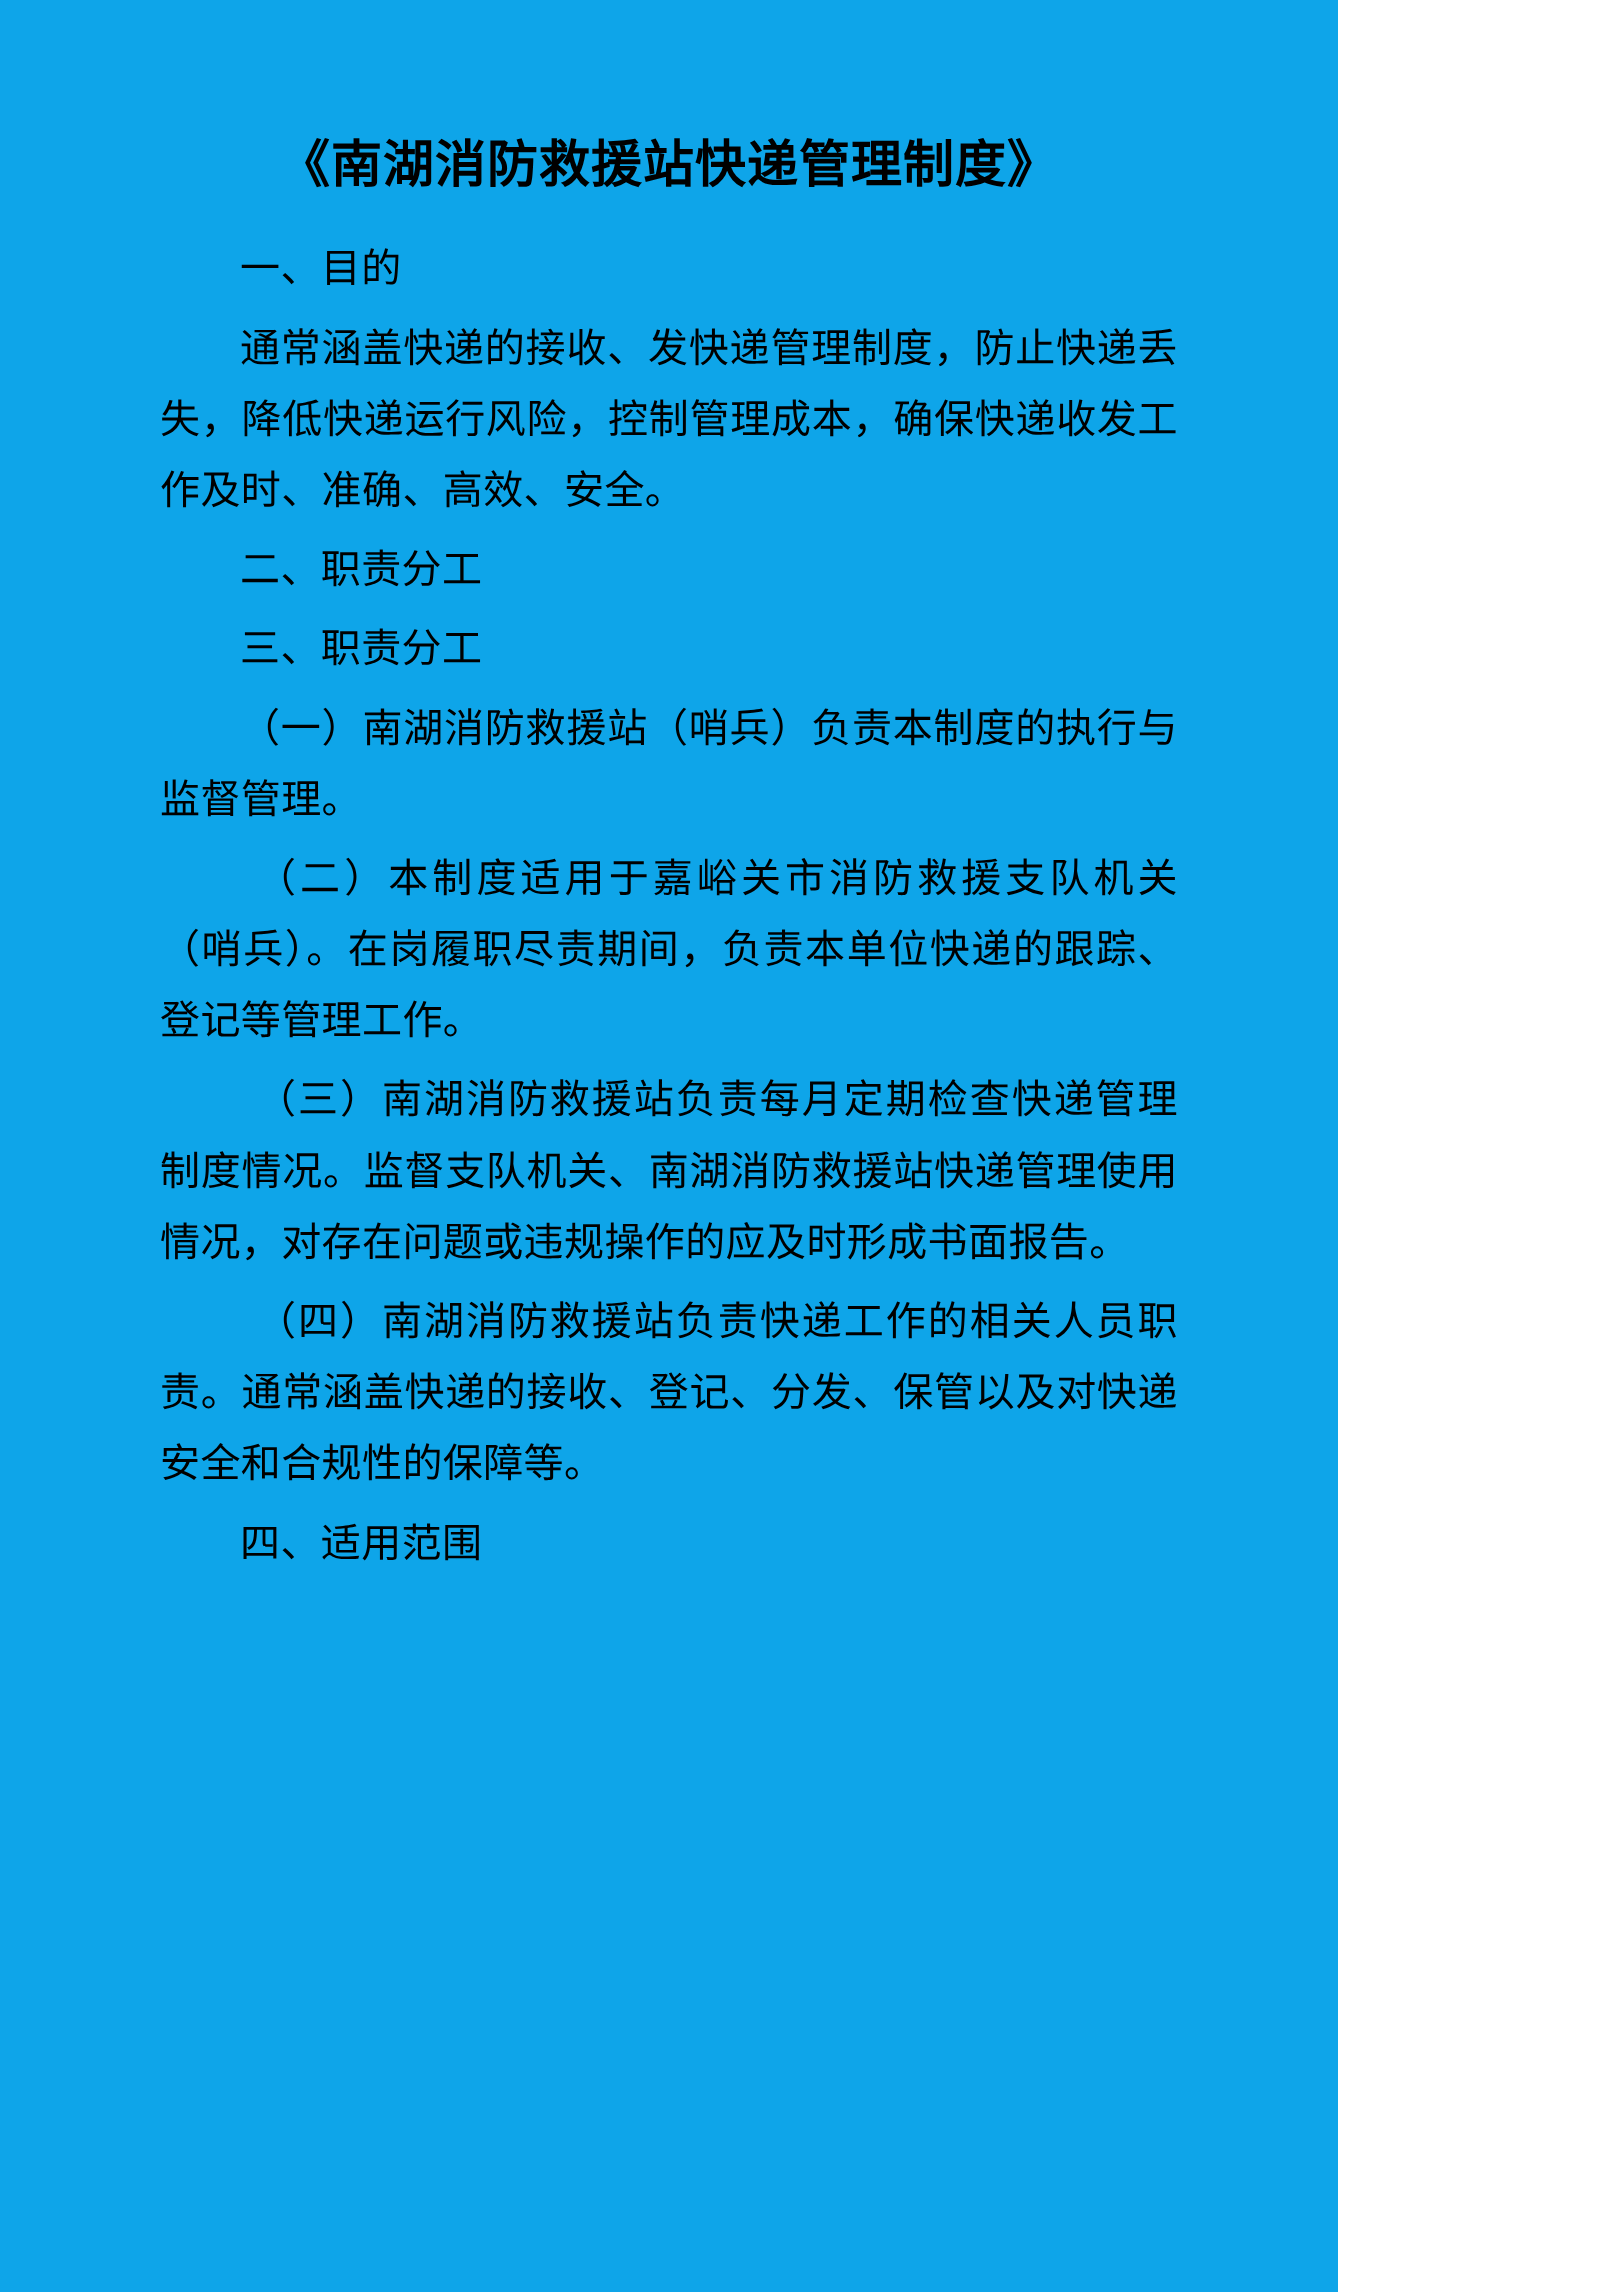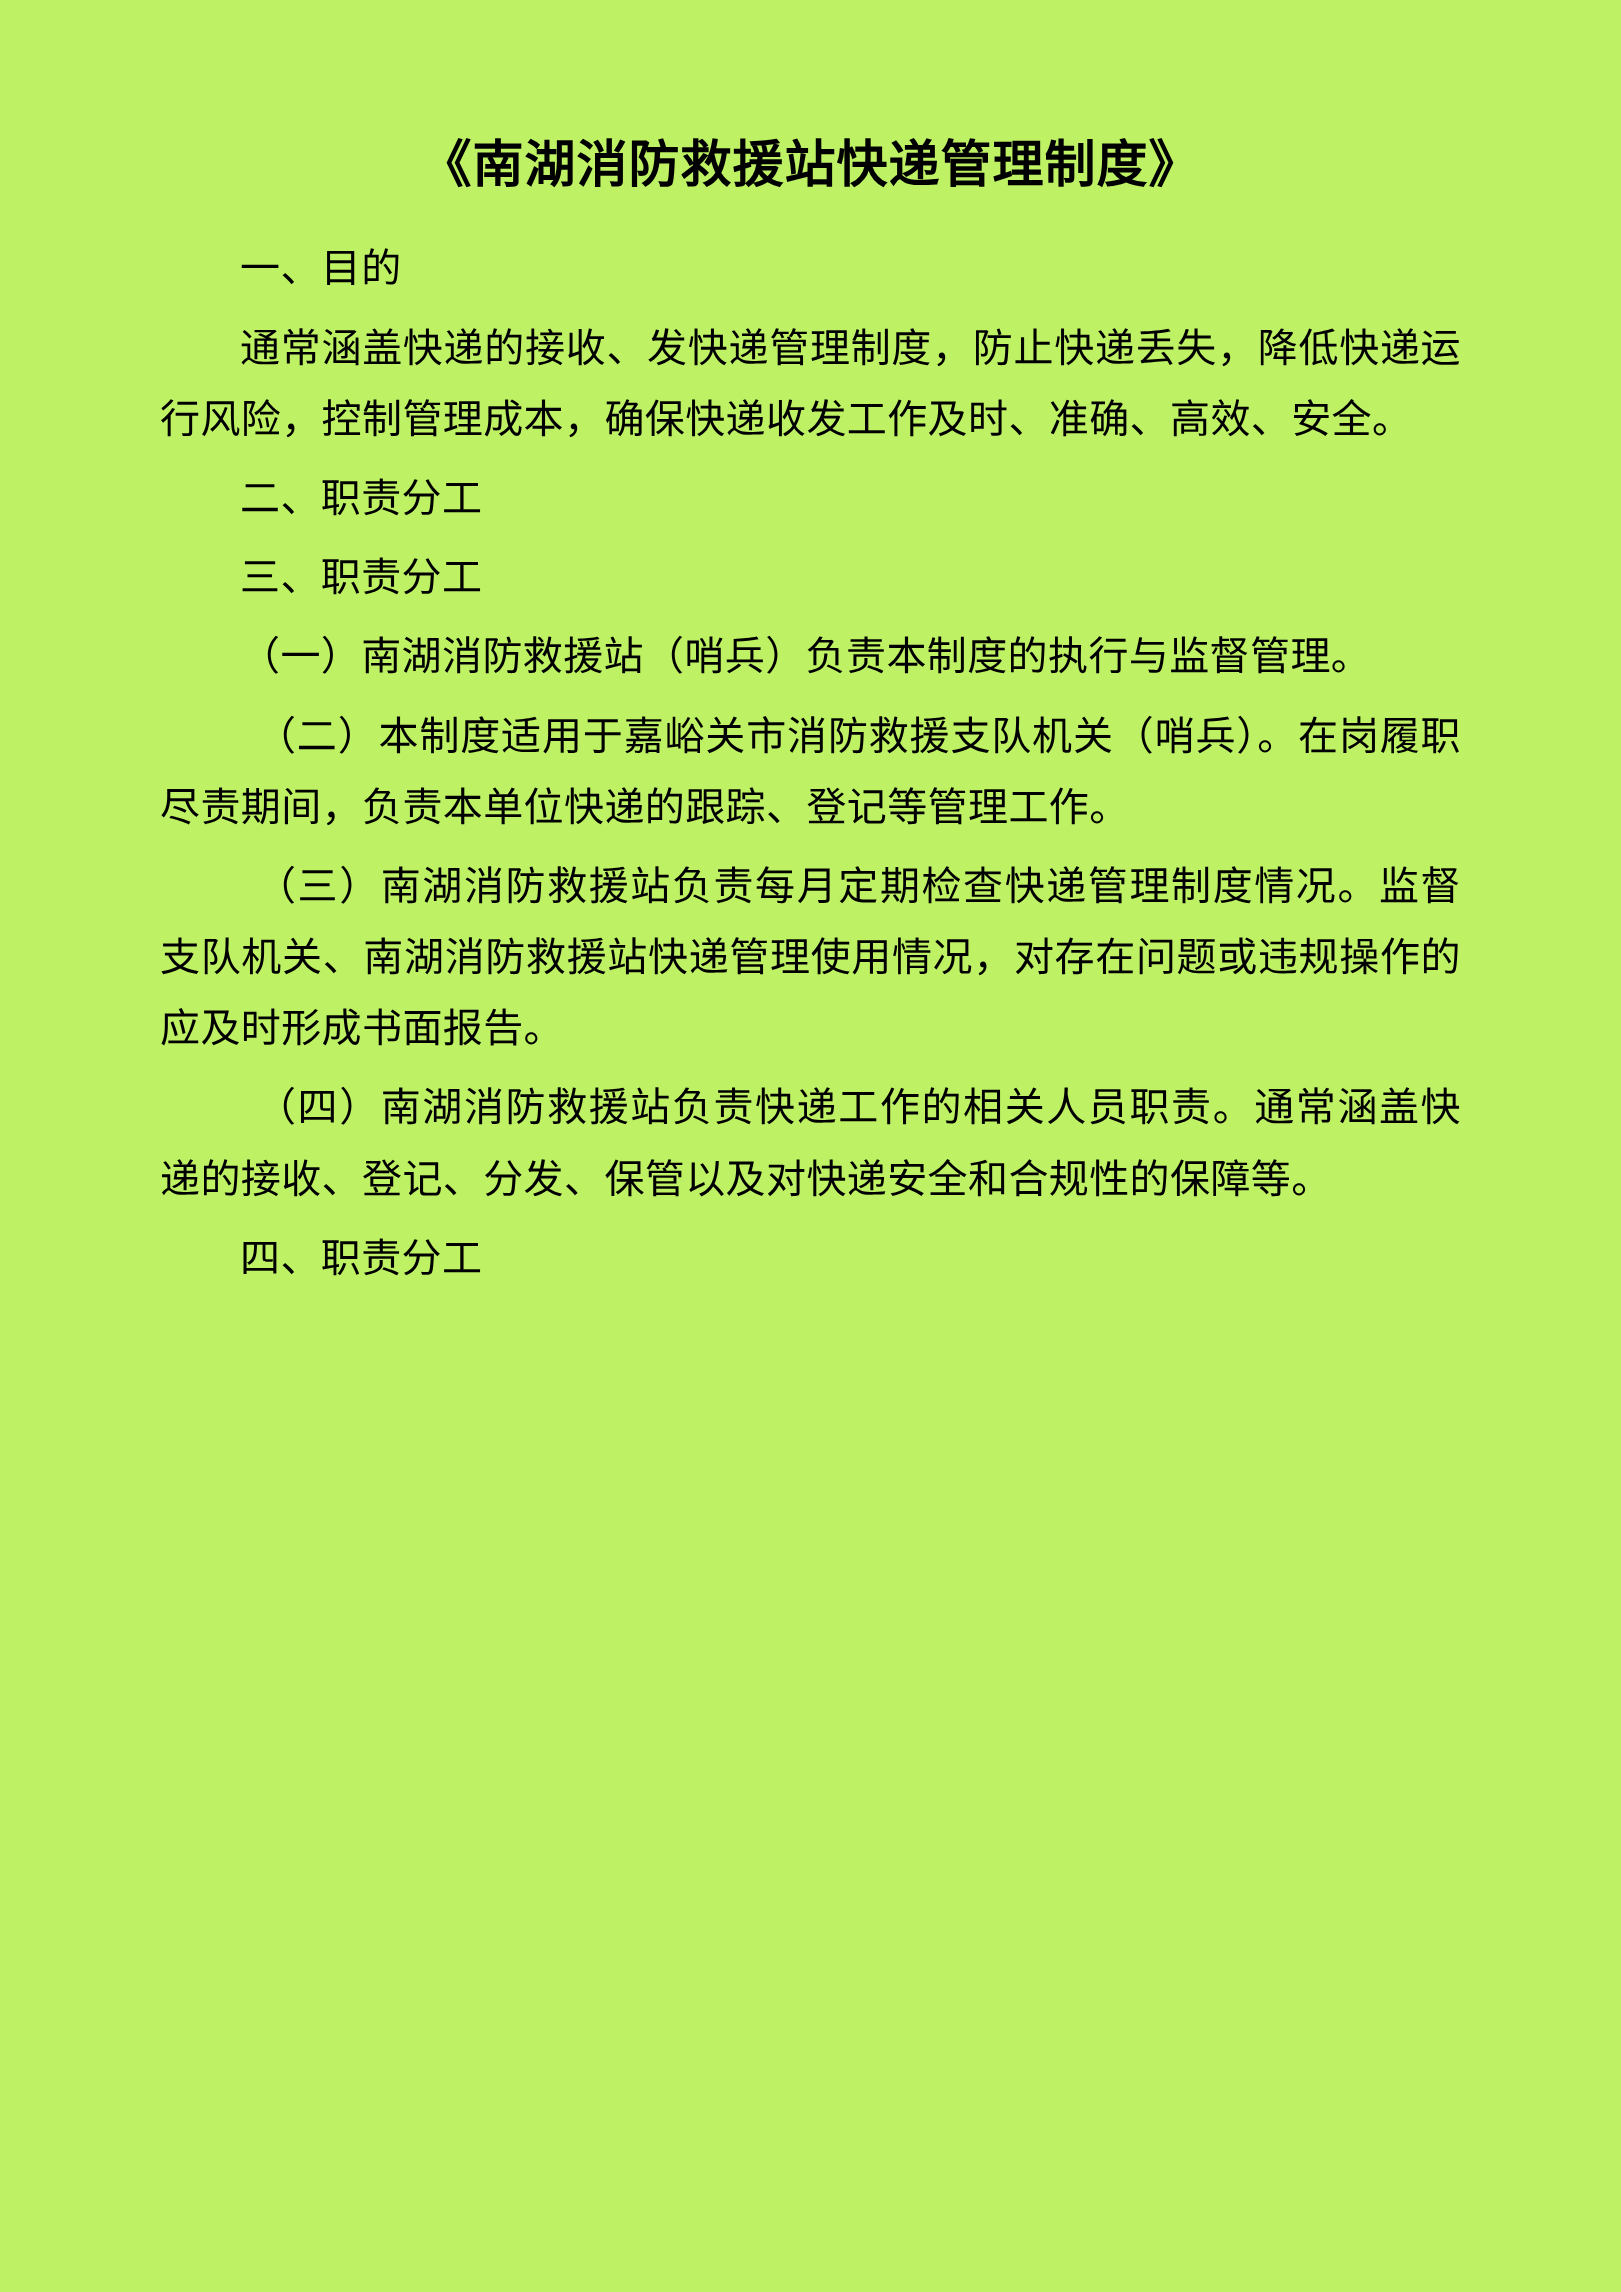--- a/index.html
+++ b/index.html
@@ -6,25 +6,25 @@
   html, body {
     margin: 0;
     padding: 0;
     background: #ffffff;
   }
   body {
     font-family: "Liberation Sans", "DejaVu Sans", sans-serif;
     color: #000000;
   }
   .page {
-    width: 1621px;
+    width: 1338px;
     height: 2293px;
     box-sizing: border-box;
     padding: 129px 152px 70px 152px;
-    background: #bef264;
+    background: #0ea5e9;
     position: relative;
     overflow: hidden;
   }
   .doc-title {
     font-size: 51px;
     font-weight: bold;
     text-align: center;
     letter-spacing: 1px;
     margin: 0 0 33px 0;
     line-height: 1.4;
@@ -67,17 +67,17 @@
     <p class="para heading-line">三、职责分工</p>
 
     <p class="para indent-1">（一）南湖消防救援站（哨兵）负责本制度的执行与监督管理。</p>
 
     <p class="para indent-2">（二）本制度适用于嘉峪关市消防救援支队机关（哨兵）。在岗履职尽责期间，负责本单位快递的跟踪、登记等管理工作。</p>
 
     <p class="para indent-2">（三）南湖消防救援站负责每月定期检查快递管理制度情况。监督支队机关、南湖消防救援站快递管理使用情况，对存在问题或违规操作的应及时形成书面报告。</p>
 
     <p class="para indent-2">（四）南湖消防救援站负责快递工作的相关人员职责。通常涵盖快递的接收、登记、分发、保管以及对快递安全和合规性的保障等。</p>
 
-    <p class="para heading-line">四、职责分工</p>
+    <p class="para heading-line">四、适用范围</p>
 
   </div>
 </div>
 
 
 </body></html>

